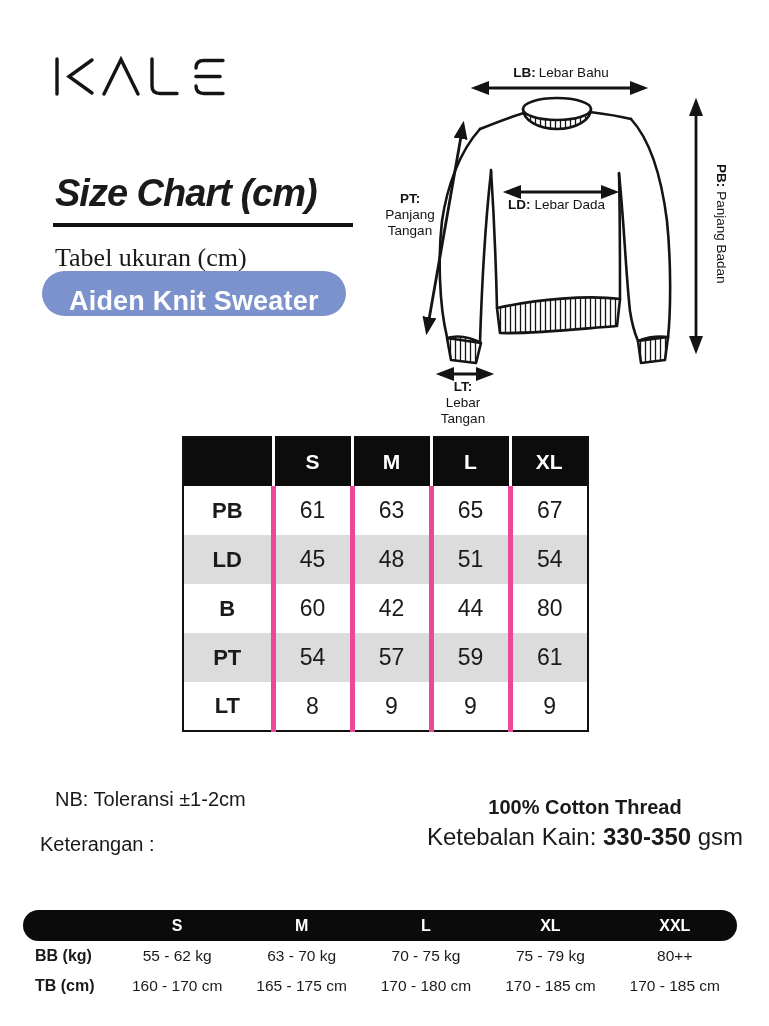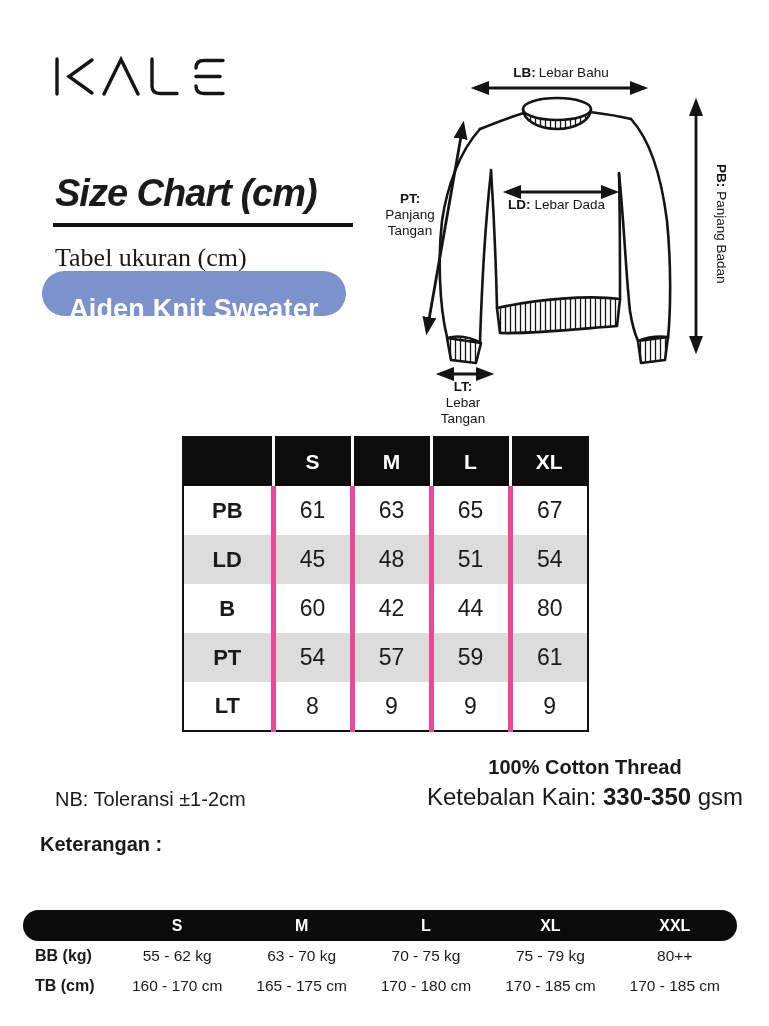--- a/index.html
+++ b/index.html
@@ -9,43 +9,43 @@
 
   .logo { position:absolute; left:52px; top:56px; }
 
   .title-block { position:absolute; left:53px; top:172px; }
   .title { font-size:38px; font-weight:bold; font-style:italic; letter-spacing:-1px;
            display:inline-block; border-bottom:4px solid #111; padding:0 14px 8px 2px; min-width:300px; }
   .subtitle { font-size:26px; margin-top:16px; padding-left:2px;font-family:Liberation Serif, serif; }
 
   .badge { position:absolute; left:42px; top:271px; height:45px; line-height:45px;
            background:#7b92cc; color:#fff; font-weight:bold; font-size:27px;
-           border-radius:23px; padding:16px 27px; letter-spacing:0.2px; }
+           border-radius:23px; padding:8px 27px; letter-spacing:0.2px; }
 
   .diagram { position:absolute; left:368px; top:46px; }
   .diagram text { fill:#141414; font-family:"Liberation Sans",sans-serif; }
   .dg-b { font-weight:bold; }
 
   
   .size-table { position:absolute; left:182px; top:436px; border-collapse:collapse;
                 table-layout:fixed; width:405px; border:2px solid #111; }
   .size-table th, .size-table td { height:49px; text-align:center; vertical-align:middle; }
   .size-table thead th { background:#0c0c0c; color:#fff; font-size:21px; font-weight:bold; }
   .size-table thead th + th { border-left:3px solid #fff; }
   .size-table tbody tr:nth-child(even) { background:#dcdcdc; }
   .size-table tbody th { font-size:22px; font-weight:bold; }
   .size-table tbody td { font-size:23px; border-left:5px solid #ec4899; }
 
   .nb-note { position:absolute; left:55px; top:788px; font-size:20px; }
 
-  .material { position:absolute; left:422px; top:756px; width:326px; text-align:center; }
+  .material { position:absolute; left:422px; top:796px; width:326px; text-align:center; }
   .material .m1 { font-size:20px; font-weight:bold; }
   .material .m2 { font-size:24px; margin-top:4px; }
 
-  .keterangan-title { position:absolute; left:40px; top:833px; font-size:20px; font-weight:bold; }
+  .keterangan-title { position:absolute; left:40px; top:833px; font-size:20px; font-weight:normal; }
   .legend { position:absolute; left:34px; top:861px; font-size:14.4px; white-space:nowrap; }
 
   
   .bottom { position:absolute; left:23px; top:910px; width:714px; }
   .bt-bar { height:31px; background:#0b0b0b; border-radius:16px;
             display:grid; grid-template-columns:repeat(5,1fr); padding-left:92px;
             align-items:center; text-align:center; }
   .bt-bar span { color:#fff; font-weight:bold; font-size:16px; }
   .bt-row { display:grid; grid-template-columns:92px repeat(5,1fr); align-items:center;
             height:30px; text-align:center; font-size:15.5px; }

